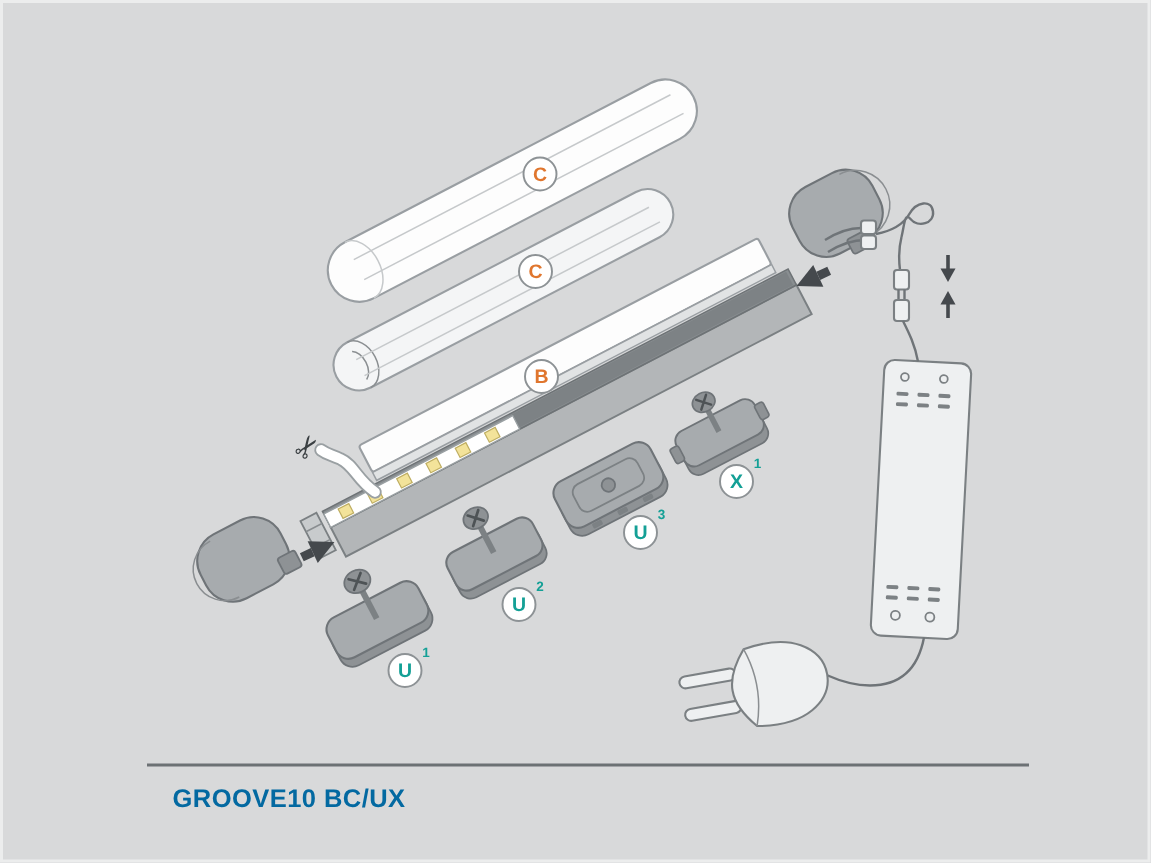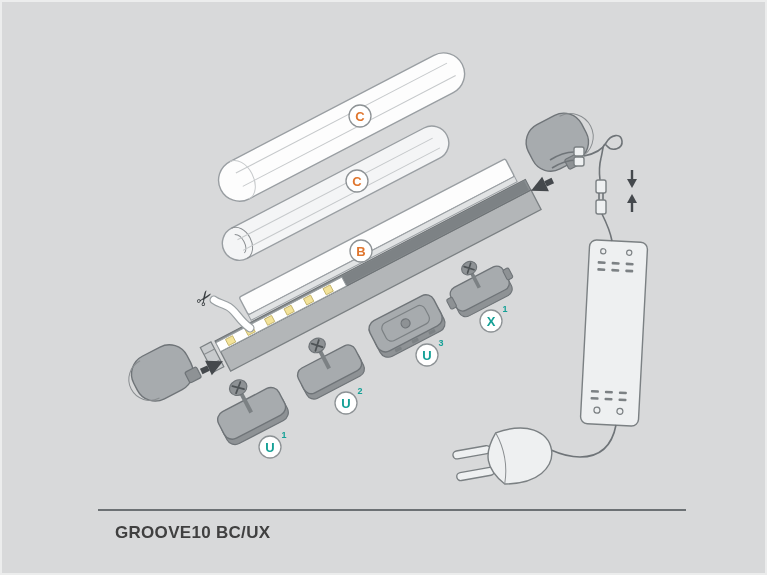--- a/index.html
+++ b/index.html
@@ -29,21 +29,21 @@
   .badge-sup{font-family:"Liberation Sans",sans-serif;font-size:9px;font-weight:bold;fill:#14a096;text-anchor:middle;}
   .screw-cross{stroke:#4e5356;stroke-width:1.8;fill:none;stroke-linecap:round;}
   .vent{fill:#7c8184;}
 
   .footer-divider{
     position:absolute;left:98px;top:509px;width:588px;height:0;
     border-top:2px solid #6c7174;
   }
   .product-title{
     position:absolute;left:115px;top:523px;margin:0;
-    font-size:17px;font-weight:bold;color:#404040;letter-spacing:.3px;
+    font-size:17px;font-weight:bold;color:#0369a1;letter-spacing:.3px;
     font-family:"Liberation Sans",sans-serif;
   }
 </style>
 </head>
 <body>
 
 <div class="stage">
 <svg width="767" height="575" viewBox="0 0 767 575">
 
   <g transform="translate(347,131) rotate(-27.5)">

